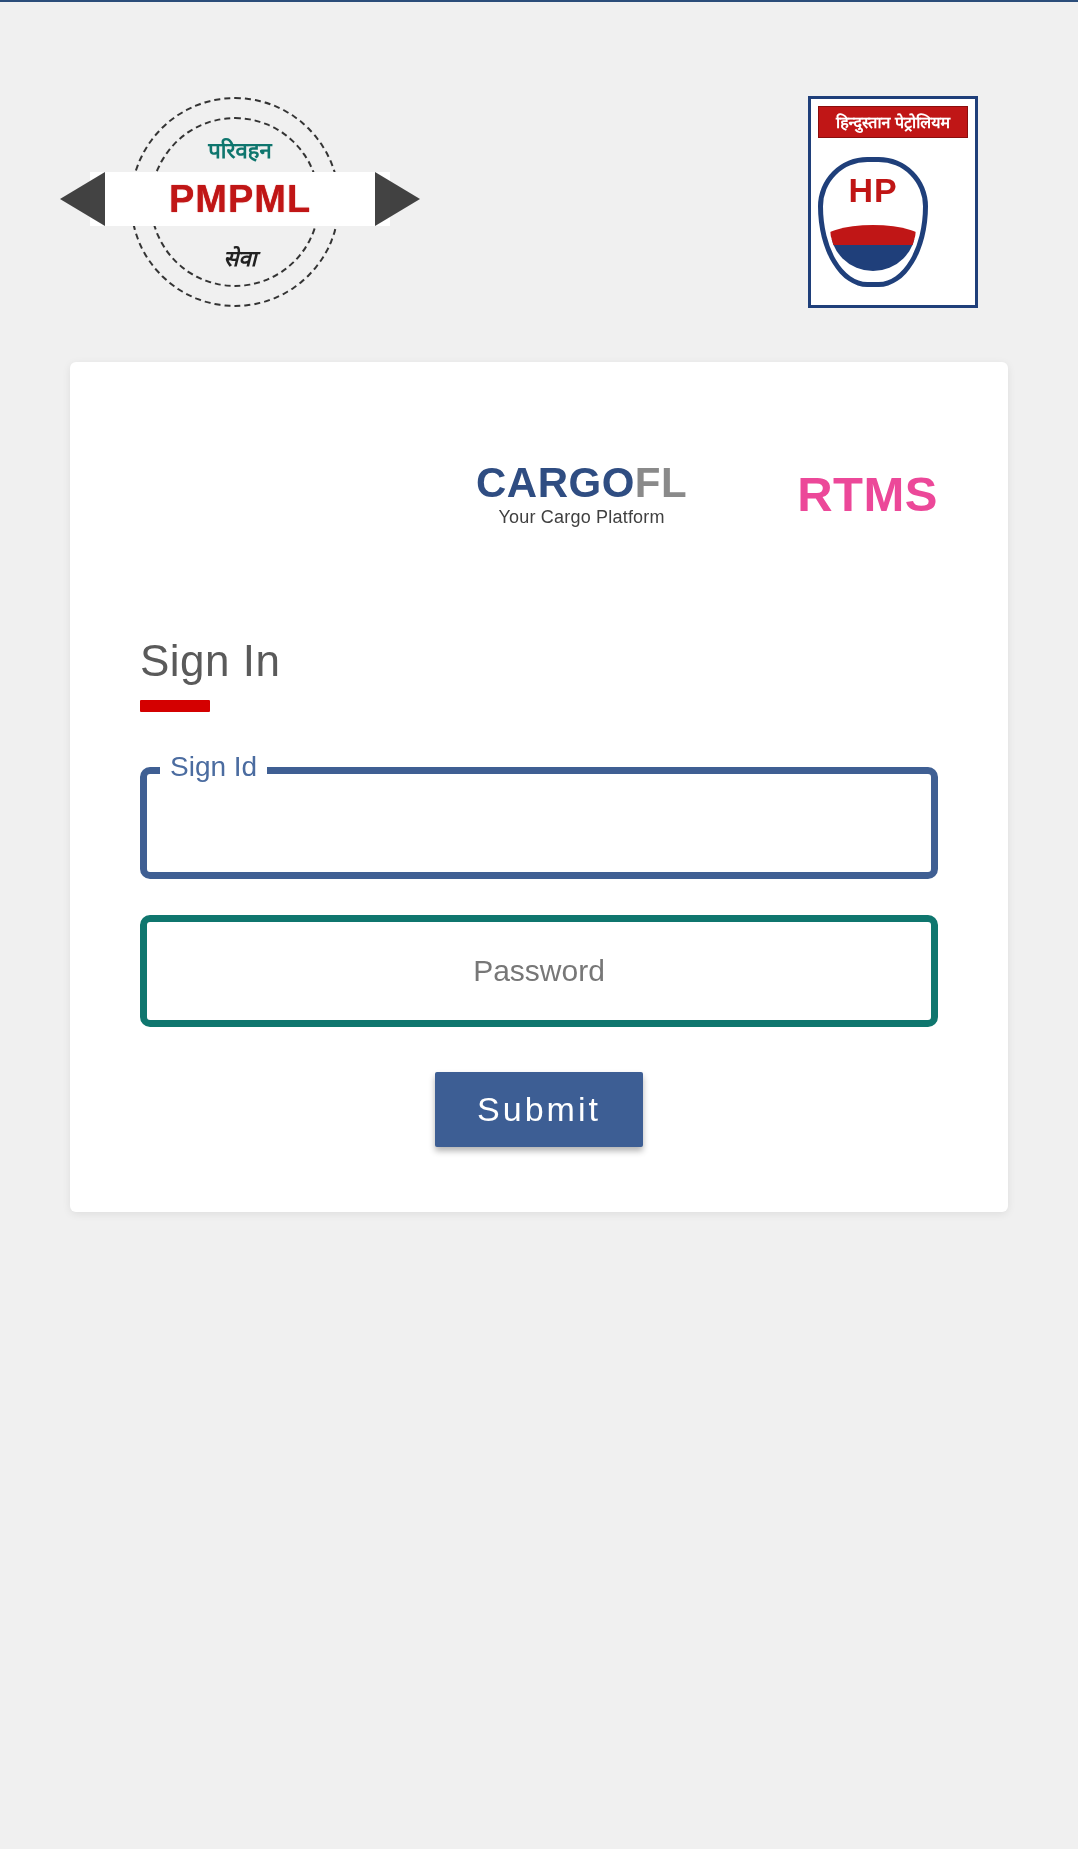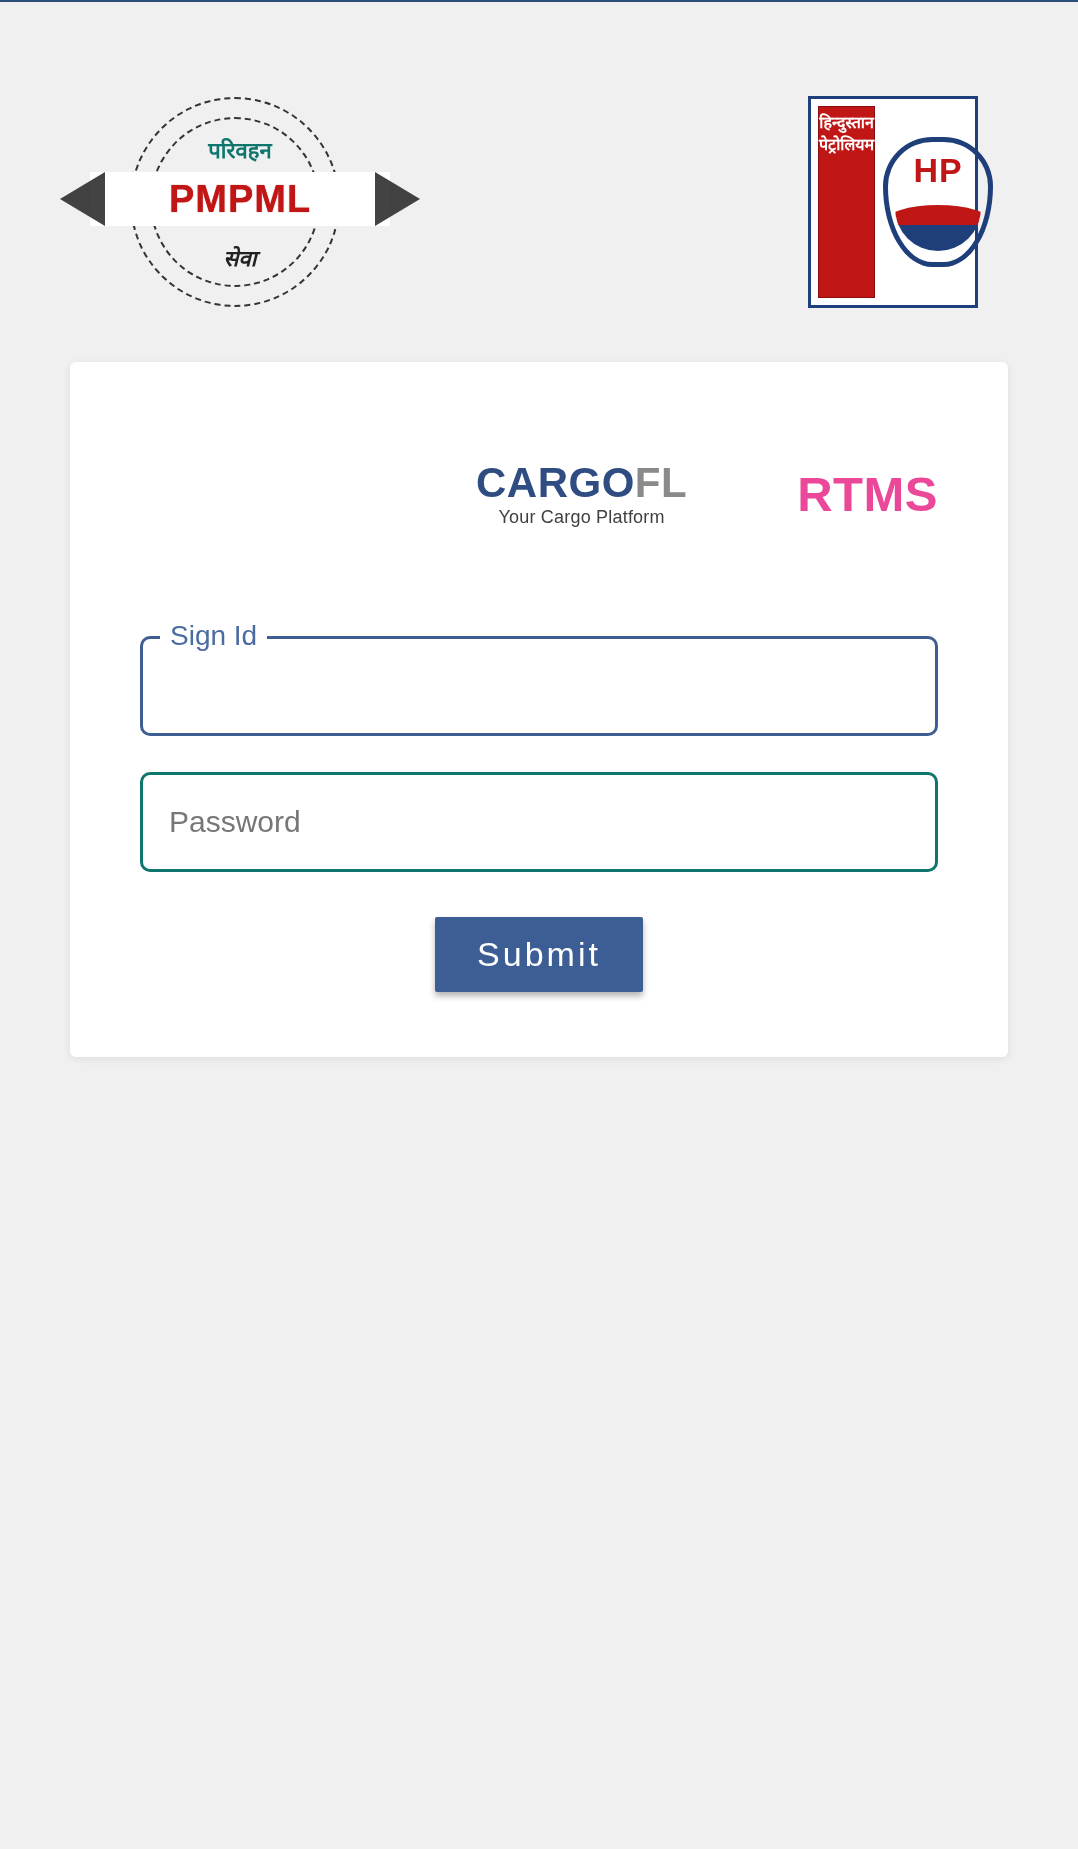--- a/index.html
+++ b/index.html
@@ -89,38 +89,38 @@
     font-style: italic;
   }
   
   .hp {
     width: 170px;
     height: 212px;
     border: 3px solid #1f3f7a;
     background: #fff;
     padding: 7px;
     display: flex;
-    flex-direction: row;
+    flex-direction: column;
     gap: 8px;
   }
   .hp .hp-head {
     background: #c01616;
     color: #fff;
     text-align: center;
     font-size: 16px;
     padding: 4px 0;
     font-family: "Nirmala UI", "Mangal", sans-serif;
     font-weight: 600;
     border:1px solid #8a0e0e;
   }
   .hp .hp-body {
     flex: 1;
     display: flex;
     align-items: center;
-    justify-content: flex-end;
+    justify-content: flex-start;
   }
   .hp .shield {
     position: relative;
     width: 110px;
     height: 130px;
   }
   .hp .shield::before {
     content: "";
     position: absolute;
     inset: 0;
@@ -224,28 +224,29 @@
     background: #fff;
     padding: 0 10px;
     font-size: 28px;
     color: #777;
   }
   .field-wrap.focused .floating {
     color: #4b6ca0;
   }
   .input {
     width: 100%;
-    height: 100px;
-    border: 3px solid #0f766e;
+    height: 112px;
+    border: 7px solid #0f766e;
     border-radius: 10px;
     font-size: 30px;
     padding: 0 26px;
     color: #444;
     outline: none;
     background: #fff;
+    text-align: center;
   }
   .input::placeholder { color: #777; }
   .field-wrap.focused .input {
     border-color: #3f5f93;
   }
 
   .submit-row {
     text-align: center;
     margin-top: 45px;
   }
@@ -298,20 +299,24 @@
     <div class="brand-row">
       <div class="cargofl">
         <div class="t1">
           <span class="a">CARGO</span><span class="b">FL</span>
         </div>
         <div class="t2">Your Cargo Platform</div>
       </div>
       <div class="rtms">RTMS</div>
     </div>
 
+    <div>
+      <div class="signin-head">Sign In</div>
+      <div class="signin-underline"></div>
+    </div>
 
     <div class="field-wrap focused">
       <span class="floating">Sign Id</span>
       <input class="input" type="text" value="" style="">
     </div>
 
     <div class="field-wrap">
       <input class="input" type="password" placeholder="Password" style="">
     </div>
 

